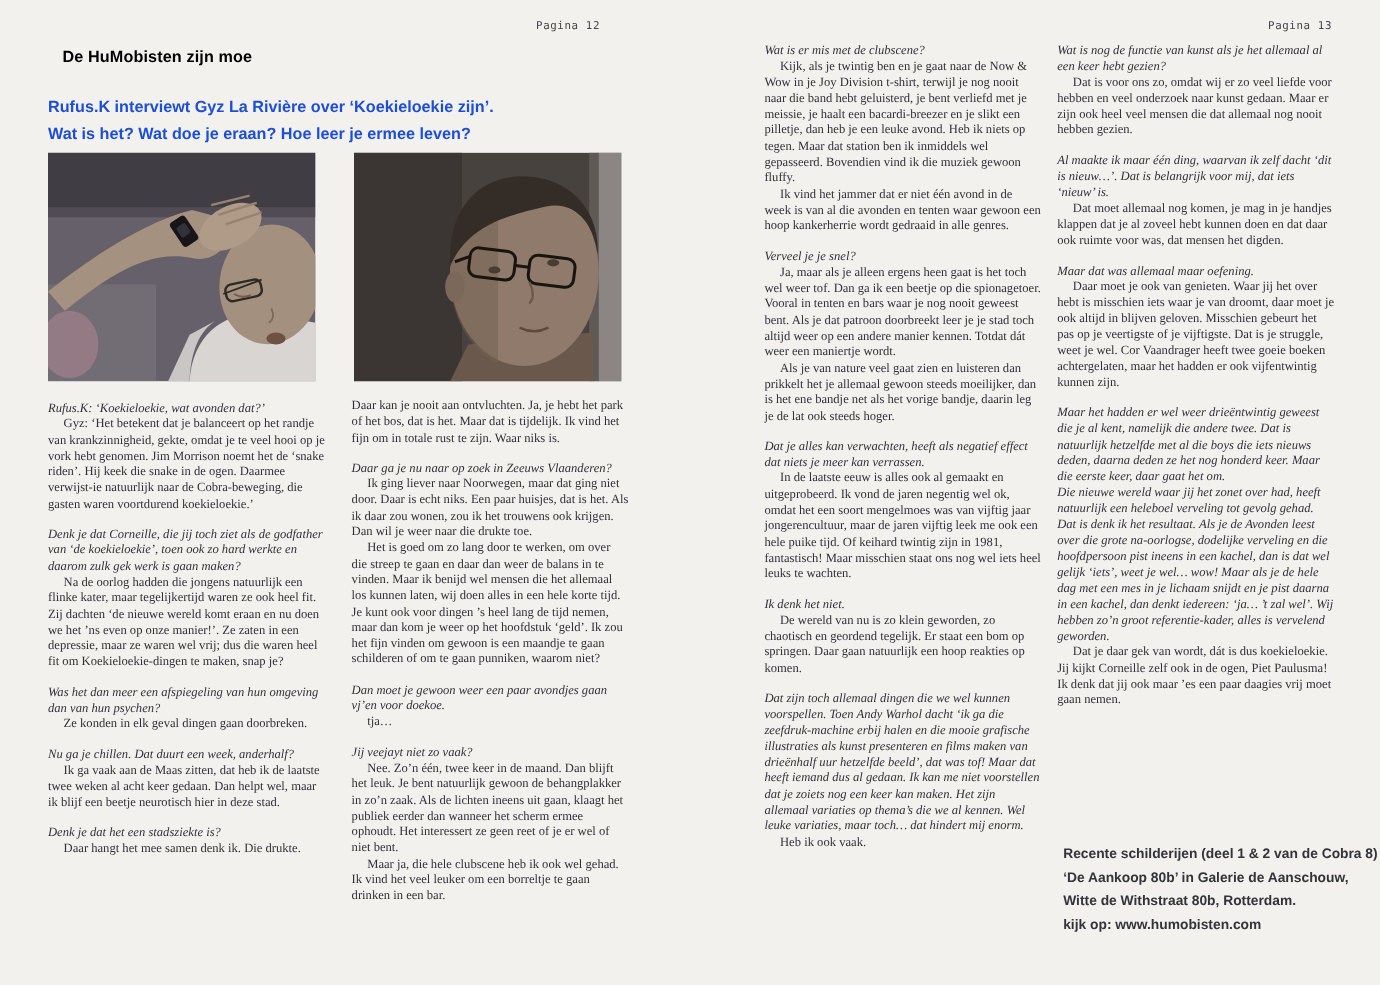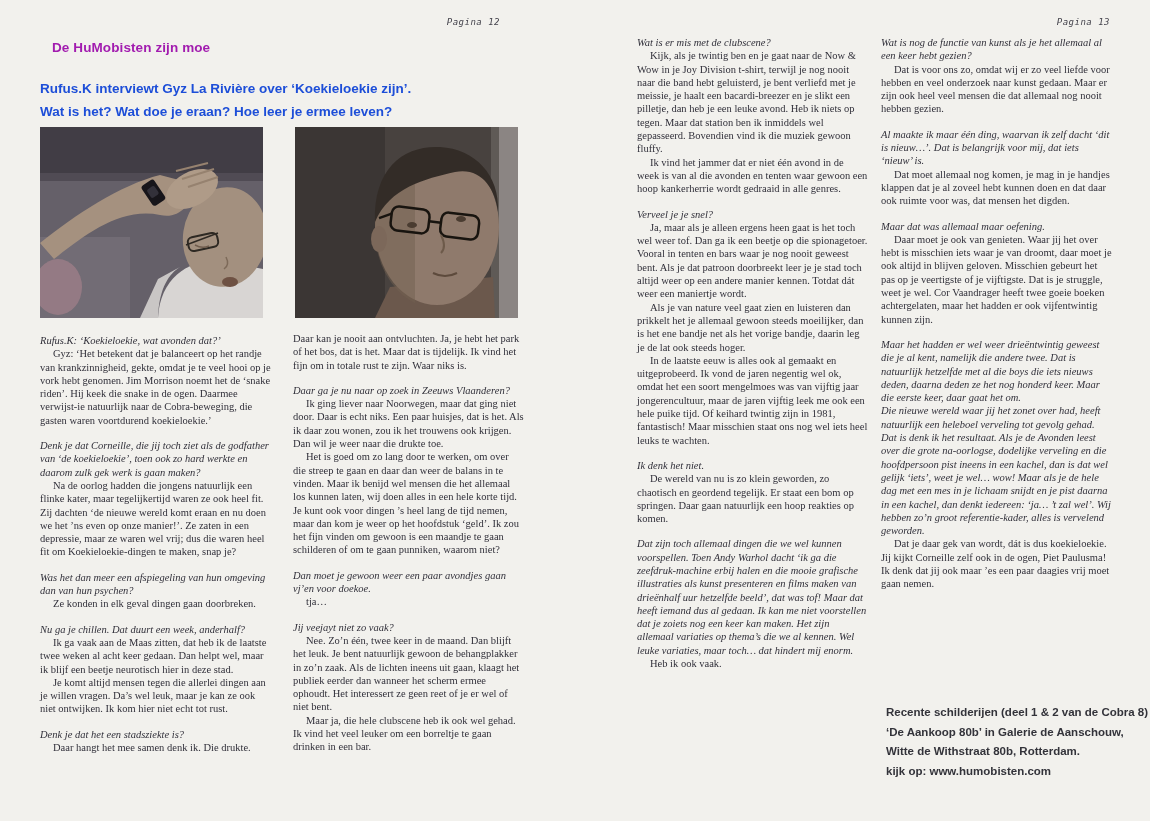--- a/index.html
+++ b/index.html
@@ -5,28 +5,28 @@
   html,body{margin:0;padding:0;}
   body{
     width:1150px;height:821px;position:relative;overflow:hidden;
     background:#f2f1ed;
     font-family:"Liberation Serif", serif;
     color:#31303a;
   }
   .pagenum{
     position:absolute;top:17px;width:80px;text-align:right;
     font-family:"DejaVu Sans Mono", monospace;
-    font-size:9px;color:#45444d;letter-spacing:.5px;font-style:italic;
+    font-size:9px;color:#45444d;letter-spacing:.5px;
   }
   .pn-left{left:420px;}
   .pn-right{left:1030px;}
   .title{
     position:absolute;left:40px;top:40px;margin:0;
     font-family:"Liberation Sans", sans-serif;font-weight:bold;
-    font-size:13.5px;color:#a21caf;letter-spacing:.1px;padding-left:12px;
+    font-size:13.5px;color:#000000;letter-spacing:.1px;padding-left:12px;
   }
   .subtitle{
     position:absolute;left:40px;top:77px;
     font-family:"Liberation Sans", sans-serif;font-weight:bold;
     font-size:13.5px;line-height:23px;color:#1d4ed8;
   }
   .photo{
     position:absolute;top:127px;width:223px;height:191px;overflow:hidden;
   }
   .photo svg{display:block;}
@@ -118,21 +118,20 @@
 
   <div class="col col1">
       <p class="q">Rufus.K: ‘Koekieloekie, wat avonden dat?’</p>
       <p class="a ind">Gyz: ‘Het betekent dat je balanceert op het randje van krankzinnigheid, gekte, omdat je te veel hooi op je vork hebt genomen. Jim Morrison noemt het de ‘snake riden’. Hij keek die snake in de ogen. Daarmee verwijst-ie natuurlijk naar de Cobra-beweging, die gasten waren voortdurend koekieloekie.’</p>
       <p class="q gap">Denk je dat Corneille, die jij toch ziet als de godfather van ‘de koekieloekie’, toen ook zo hard werkte en daarom zulk gek werk is gaan maken?</p>
       <p class="a ind">Na de oorlog hadden die jongens natuurlijk een flinke kater, maar tegelijkertijd waren ze ook heel fit. Zij dachten ‘de nieuwe wereld komt eraan en nu doen we het ’ns even op onze manier!’. Ze zaten in een depressie, maar ze waren wel vrij; dus die waren heel fit om Koekieloekie-dingen te maken, snap je?</p>
       <p class="q gap">Was het dan meer een afspiegeling van hun omgeving dan van hun psychen?</p>
       <p class="a ind">Ze konden in elk geval dingen gaan doorbreken.</p>
       <p class="q gap">Nu ga je chillen. Dat duurt een week, anderhalf?</p>
       <p class="a ind">Ik ga vaak aan de Maas zitten, dat heb ik de laatste twee weken al acht keer gedaan. Dan helpt wel, maar ik blijf een beetje neurotisch hier in deze stad.</p>
-      <p class="a ind">Je komt altijd mensen tegen die allerlei dingen aan je willen vragen. Da’s wel leuk, maar je kan ze ook niet ontwijken. Ik kom hier niet echt tot rust.</p>
       <p class="q gap">Denk je dat het een stadsziekte is?</p>
       <p class="a ind">Daar hangt het mee samen denk ik. Die drukte.</p>
     </div>
   <div class="col col2">
       <p class="a">Daar kan je nooit aan ontvluchten. Ja, je hebt het park of het bos, dat is het. Maar dat is tijdelijk. Ik vind het fijn om in totale rust te zijn. Waar niks is.</p>
       <p class="q gap">Daar ga je nu naar op zoek in Zeeuws Vlaanderen?</p>
       <p class="a ind">Ik ging liever naar Noorwegen, maar dat ging niet door. Daar is echt niks. Een paar huisjes, dat is het. Als ik daar zou wonen, zou ik het trouwens ook krijgen. Dan wil je weer naar die drukte toe.</p>
       <p class="a ind">Het is goed om zo lang door te werken, om over die streep te gaan en daar dan weer de balans in te vinden. Maar ik benijd wel mensen die het allemaal los kunnen laten, wij doen alles in een hele korte tijd. Je kunt ook voor dingen ’s heel lang de tijd nemen, maar dan kom je weer op het hoofdstuk ‘geld’. Ik zou het fijn vinden om gewoon is een maandje te gaan schilderen of om te gaan punniken, waarom niet?</p>
       <p class="q gap">Dan moet je gewoon weer een paar avondjes gaan vj’en voor doekoe.</p>
       <p class="a ind">tja…</p>
@@ -140,20 +139,21 @@
       <p class="a ind">Nee. Zo’n één, twee keer in de maand. Dan blijft het leuk. Je bent natuurlijk gewoon de behangplakker in zo’n zaak. Als de lichten ineens uit gaan, klaagt het publiek eerder dan wanneer het scherm ermee ophoudt. Het interessert ze geen reet of je er wel of niet bent.</p>
       <p class="a ind">Maar ja, die hele clubscene heb ik ook wel gehad. Ik vind het veel leuker om een borreltje te gaan drinken in een bar.</p>
     </div>
   <div class="col col3">
       <p class="q">Wat is er mis met de clubscene?</p>
       <p class="a ind">Kijk, als je twintig ben en je gaat naar de Now &amp; Wow in je Joy Division t-shirt, terwijl je nog nooit naar die band hebt geluisterd, je bent verliefd met je meissie, je haalt een bacardi-breezer en je slikt een pilletje, dan heb je een leuke avond. Heb ik niets op tegen. Maar dat station ben ik inmiddels wel gepasseerd. Bovendien vind ik die muziek gewoon fluffy.</p>
       <p class="a ind">Ik vind het jammer dat er niet één avond in de week is van al die avonden en tenten waar gewoon een hoop kankerherrie wordt gedraaid in alle genres.</p>
       <p class="q gap">Verveel je je snel?</p>
       <p class="a ind">Ja, maar als je alleen ergens heen gaat is het toch wel weer tof. Dan ga ik een beetje op die spionagetoer. Vooral in tenten en bars waar je nog nooit geweest bent. Als je dat patroon doorbreekt leer je je stad toch altijd weer op een andere manier kennen. Totdat dát weer een maniertje wordt.</p>
       <p class="a ind">Als je van nature veel gaat zien en luisteren dan prikkelt het je allemaal gewoon steeds moeilijker, dan is het ene bandje net als het vorige bandje, daarin leg je de lat ook steeds hoger.</p>
+      <p class="q gap">Dat je alles kan verwachten, heeft als negatief effect dat niets je meer kan verrassen.</p>
       <p class="a ind">In de laatste eeuw is alles ook al gemaakt en uitgeprobeerd. Ik vond de jaren negentig wel ok, omdat het een soort mengelmoes was van vijftig jaar jongerencultuur, maar de jaren vijftig leek me ook een hele puike tijd. Of keihard twintig zijn in 1981, fantastisch! Maar misschien staat ons nog wel iets heel leuks te wachten.</p>
       <p class="q gap">Ik denk het niet.</p>
       <p class="a ind">De wereld van nu is zo klein geworden, zo chaotisch en geordend tegelijk. Er staat een bom op springen. Daar gaan natuurlijk een hoop reakties op komen.</p>
       <p class="q gap">Dat zijn toch allemaal dingen die we wel kunnen voorspellen. Toen Andy Warhol dacht ‘ik ga die zeefdruk-machine erbij halen en die mooie grafische illustraties als kunst presenteren en films maken van drieënhalf uur hetzelfde beeld’, dat was tof! Maar dat heeft iemand dus al gedaan. Ik kan me niet voorstellen dat je zoiets nog een keer kan maken. Het zijn allemaal variaties op thema’s die we al kennen. Wel leuke variaties, maar toch… dat hindert mij enorm.</p>
       <p class="a ind">Heb ik ook vaak.</p>
     </div>
   <div class="col col4">
       <p class="q">Wat is nog de functie van kunst als je het allemaal al een keer hebt gezien?</p>
       <p class="a ind">Dat is voor ons zo, omdat wij er zo veel liefde voor hebben en veel onderzoek naar kunst gedaan. Maar er zijn ook heel veel mensen die dat allemaal nog nooit hebben gezien.</p>
       <p class="q gap">Al maakte ik maar één ding, waarvan ik zelf dacht ‘dit is nieuw…’. Dat is belangrijk voor mij, dat iets ‘nieuw’ is.</p>

